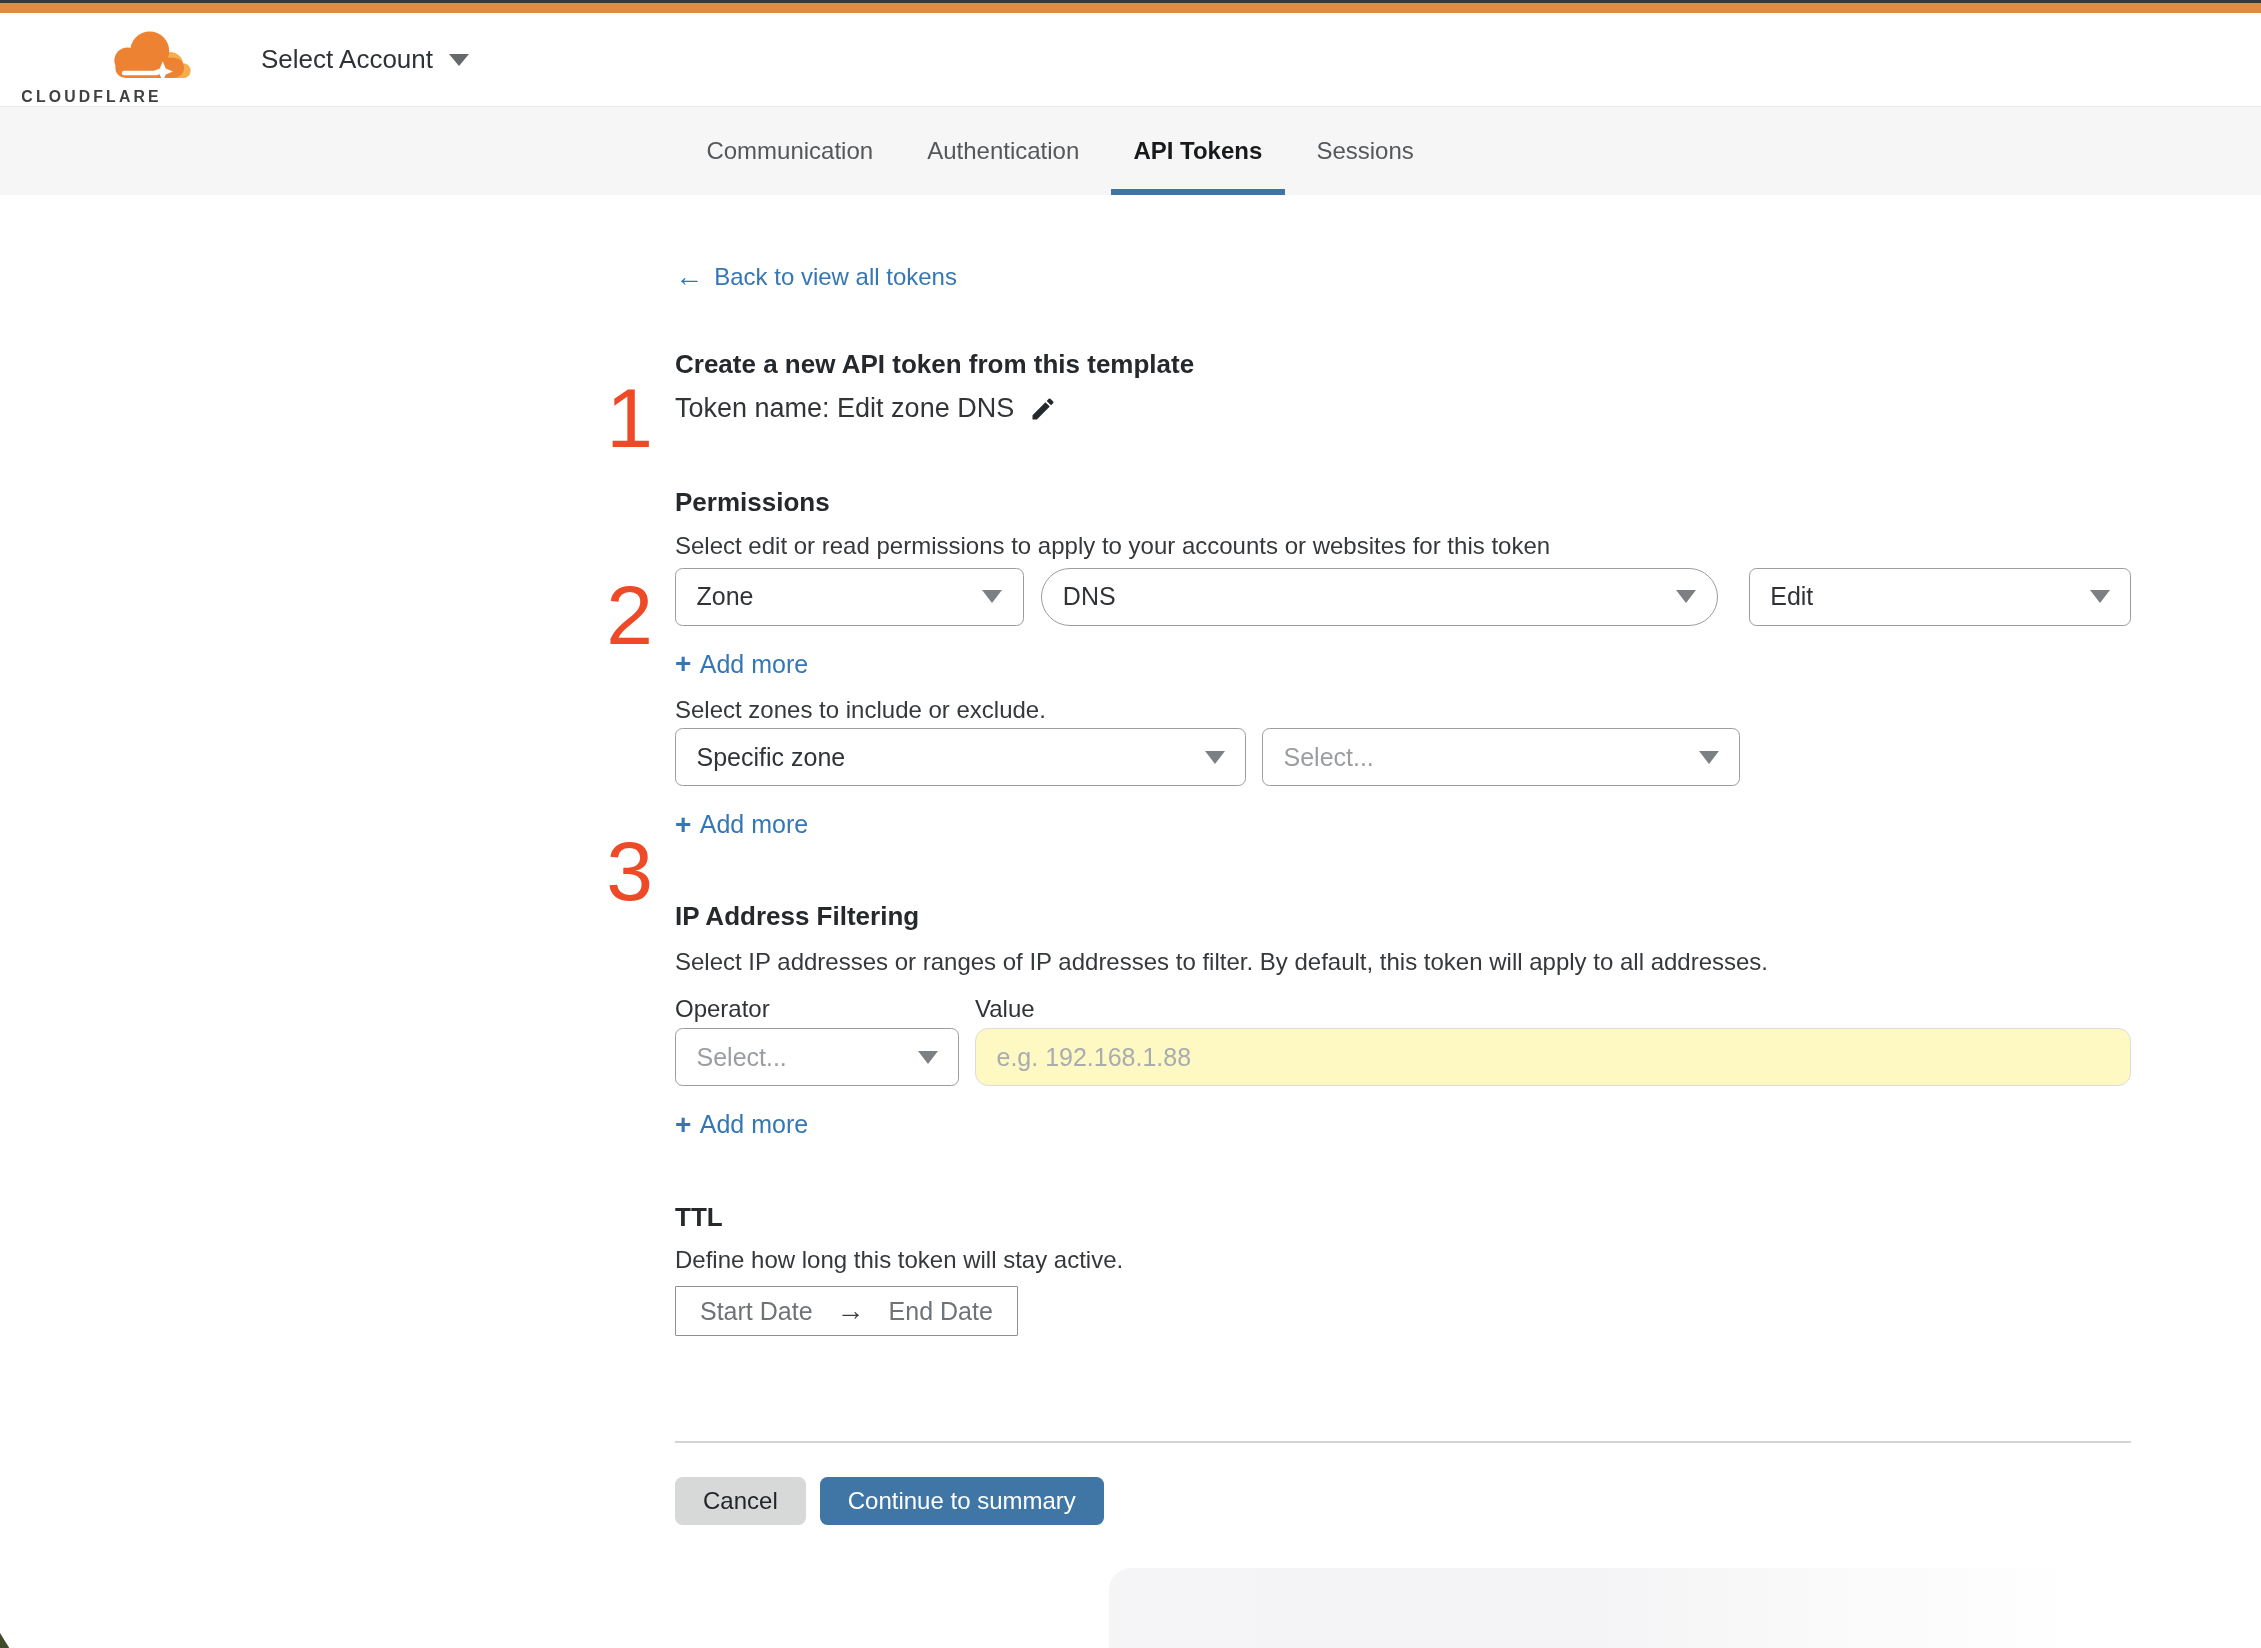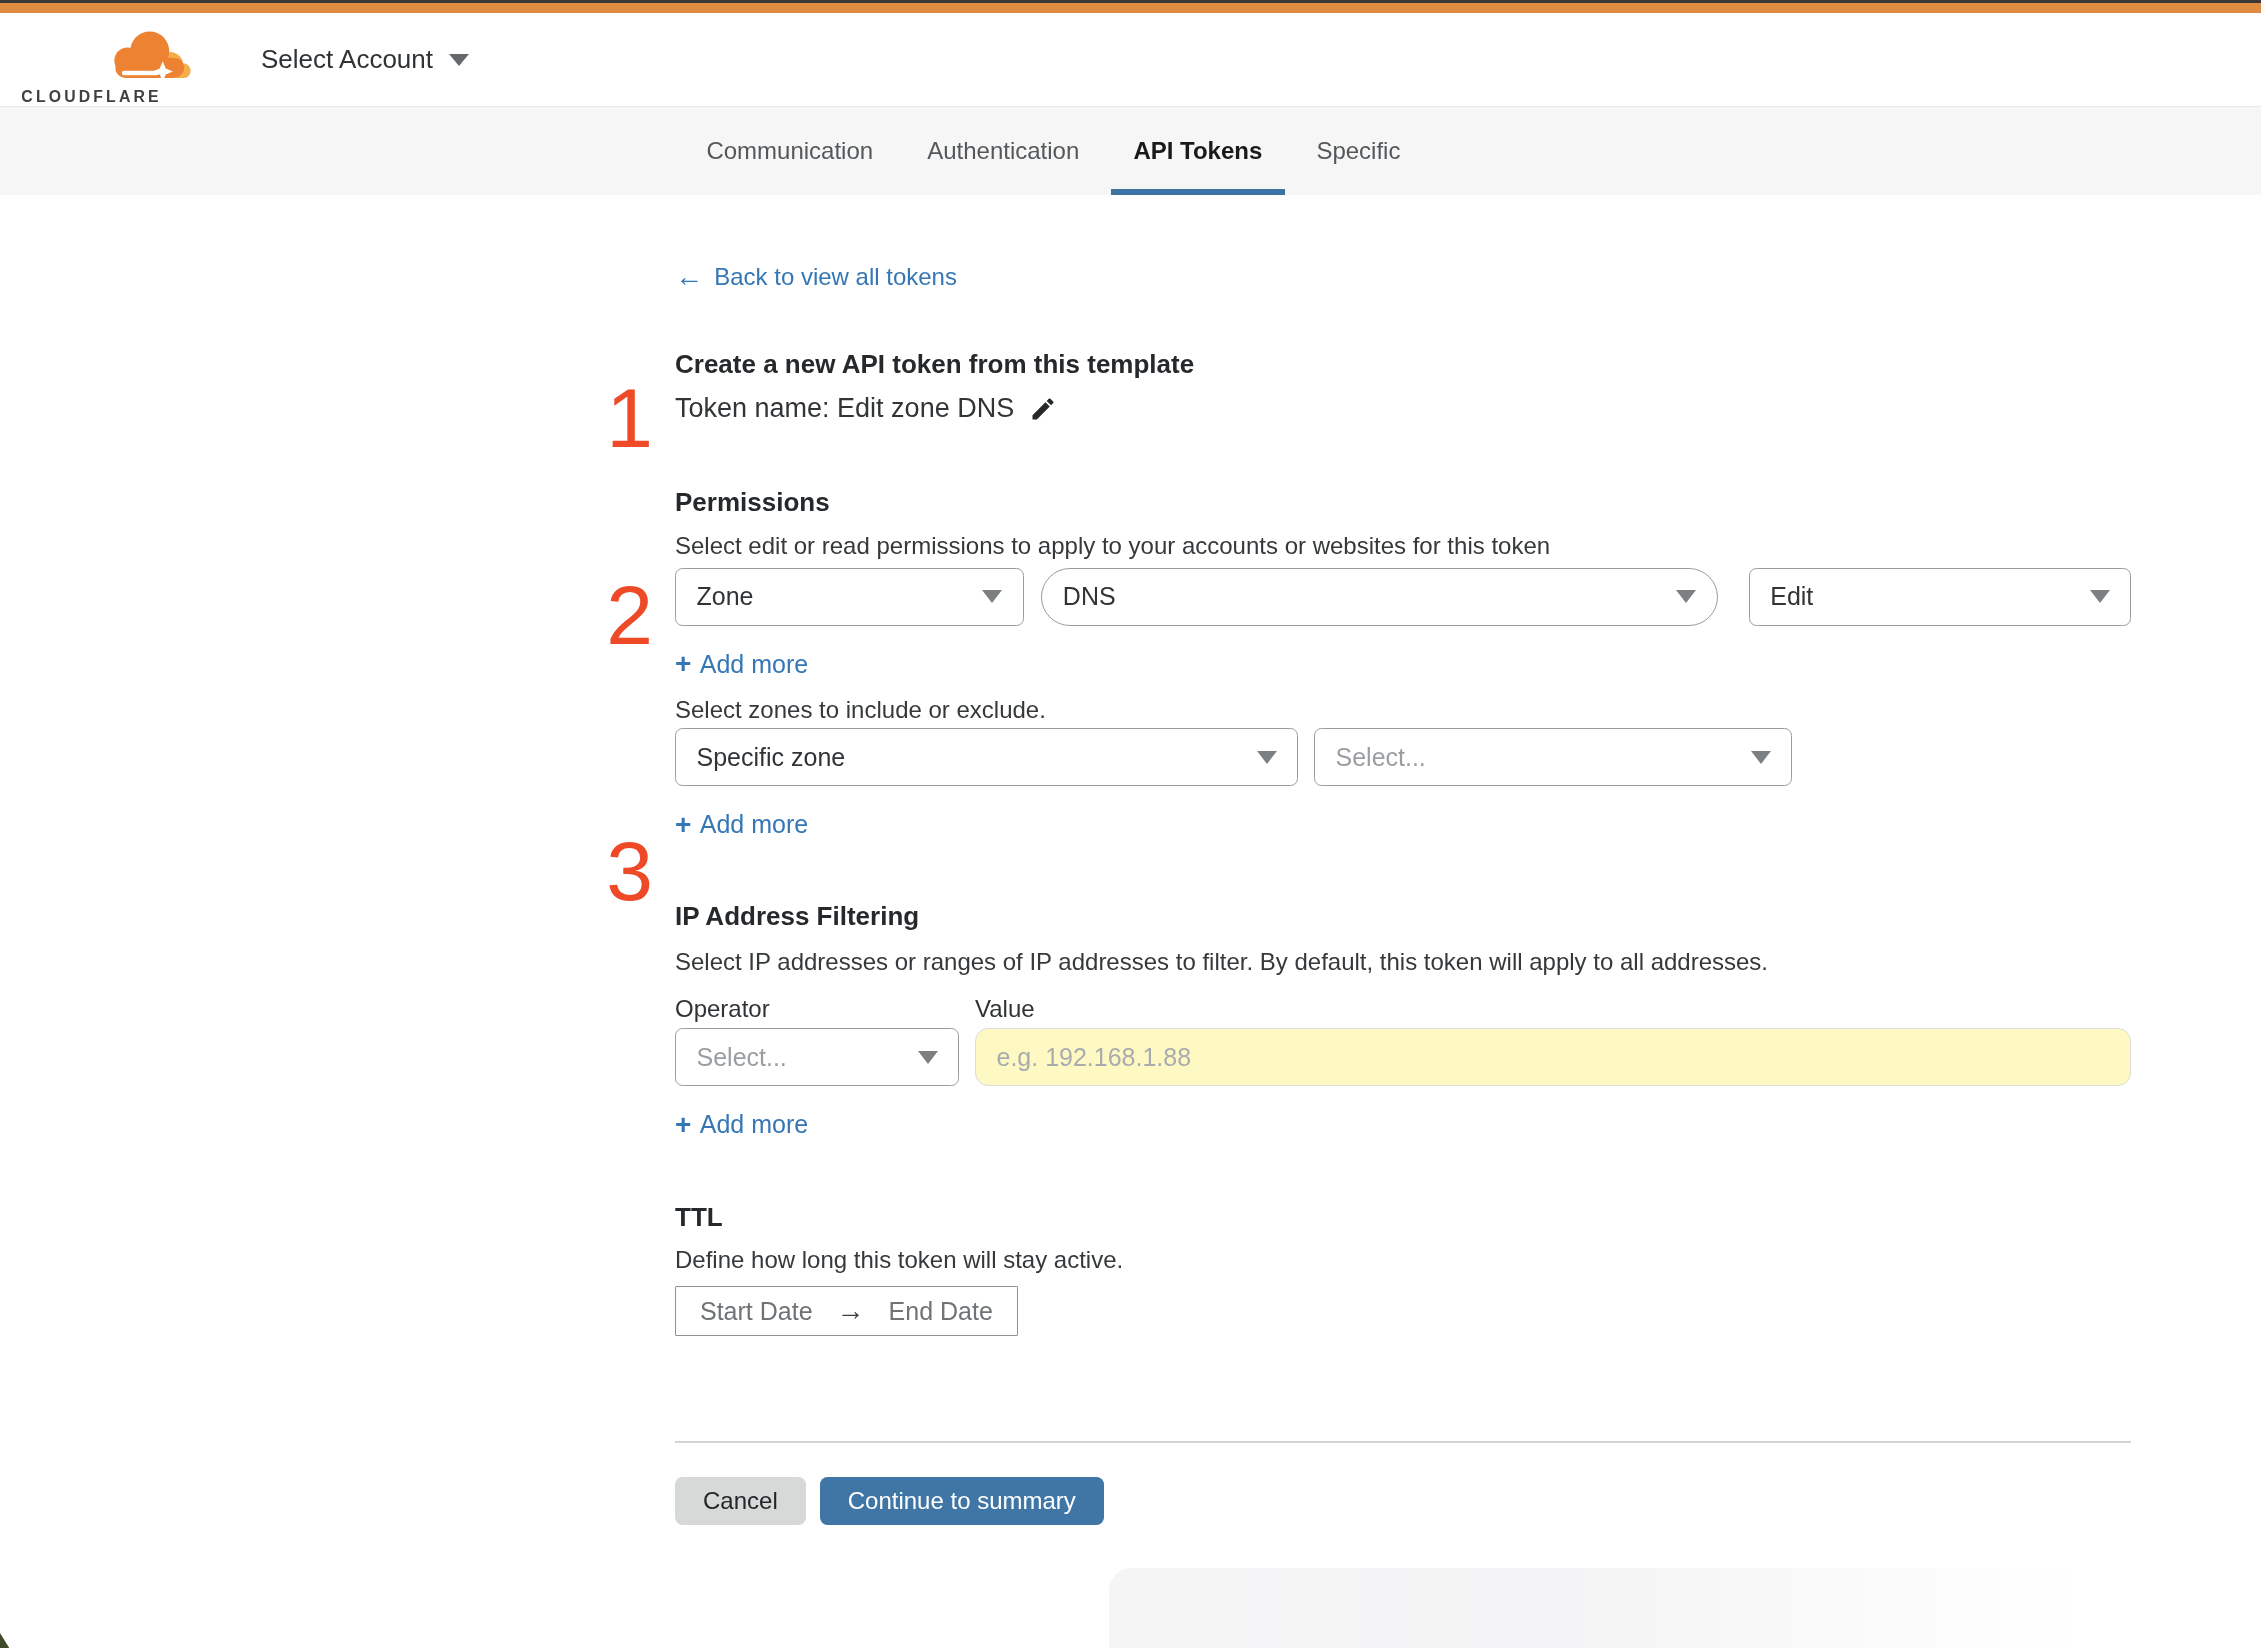--- a/index.html
+++ b/index.html
@@ -78,21 +78,21 @@
   #permissions-desc    { margin-top: 14px; }
   .perm-row { margin-top: 7.5px; display: flex; }
   .perm-row .sel-scope   { width: 361px; margin-right: 17.7px; }
   .perm-row .sel-service { width: 702px; margin-right: 31px; border-radius: 29px; }
   .perm-row .sel-access  { width: 396px; }
 
   #zr-heading { margin-top: 60px; }
   #zr-desc    { margin-top: 16px; }
   .zr-row { margin-top: 4.7px; display: flex; }
   .zr-row .sel-mode { width: 284px; margin-right: 16px; }
-  .zr-row .sel-type { width: 623px; margin-right: 16px; }
+  .zr-row .sel-type { width: 571px; margin-right: 16px; }
   .zr-row .sel-zone { width: 478px; }
 
   #ip-heading { margin-top: 61px; }
   #ip-desc    { margin-top: 16px; }
   .ip-labels { margin-top: 18.6px; display: flex; font-size: 24px; color: #303335; }
   .ip-labels .op-label { width: 300px; }
   .ip-row { margin-top: 5.6px; display: flex; }
   .ip-row .sel-operator { width: 284px; margin-right: 16px; }
   .value-input {
     width: 1156px; height: 58px; background: #fef9c3;
@@ -177,21 +177,21 @@
   <div class="account-select">
     <span>Select Account</span>
     <span class="caret-down"></span>
   </div>
 </header>
 
 <nav class="tabbar">
   <div class="tab">Communication</div>
   <div class="tab">Authentication</div>
   <div class="tab active">API Tokens</div>
-  <div class="tab">Specific</div>
+  <div class="tab">Sessions</div>
 </nav>
 
 <div class="step-num" id="step-1">1</div>
 <div class="step-num" id="step-2">2</div>
 <div class="step-num" id="step-3">3</div>
 
 <main class="content">
 
   <a class="back-link">
     <span class="arrow">←</span>

